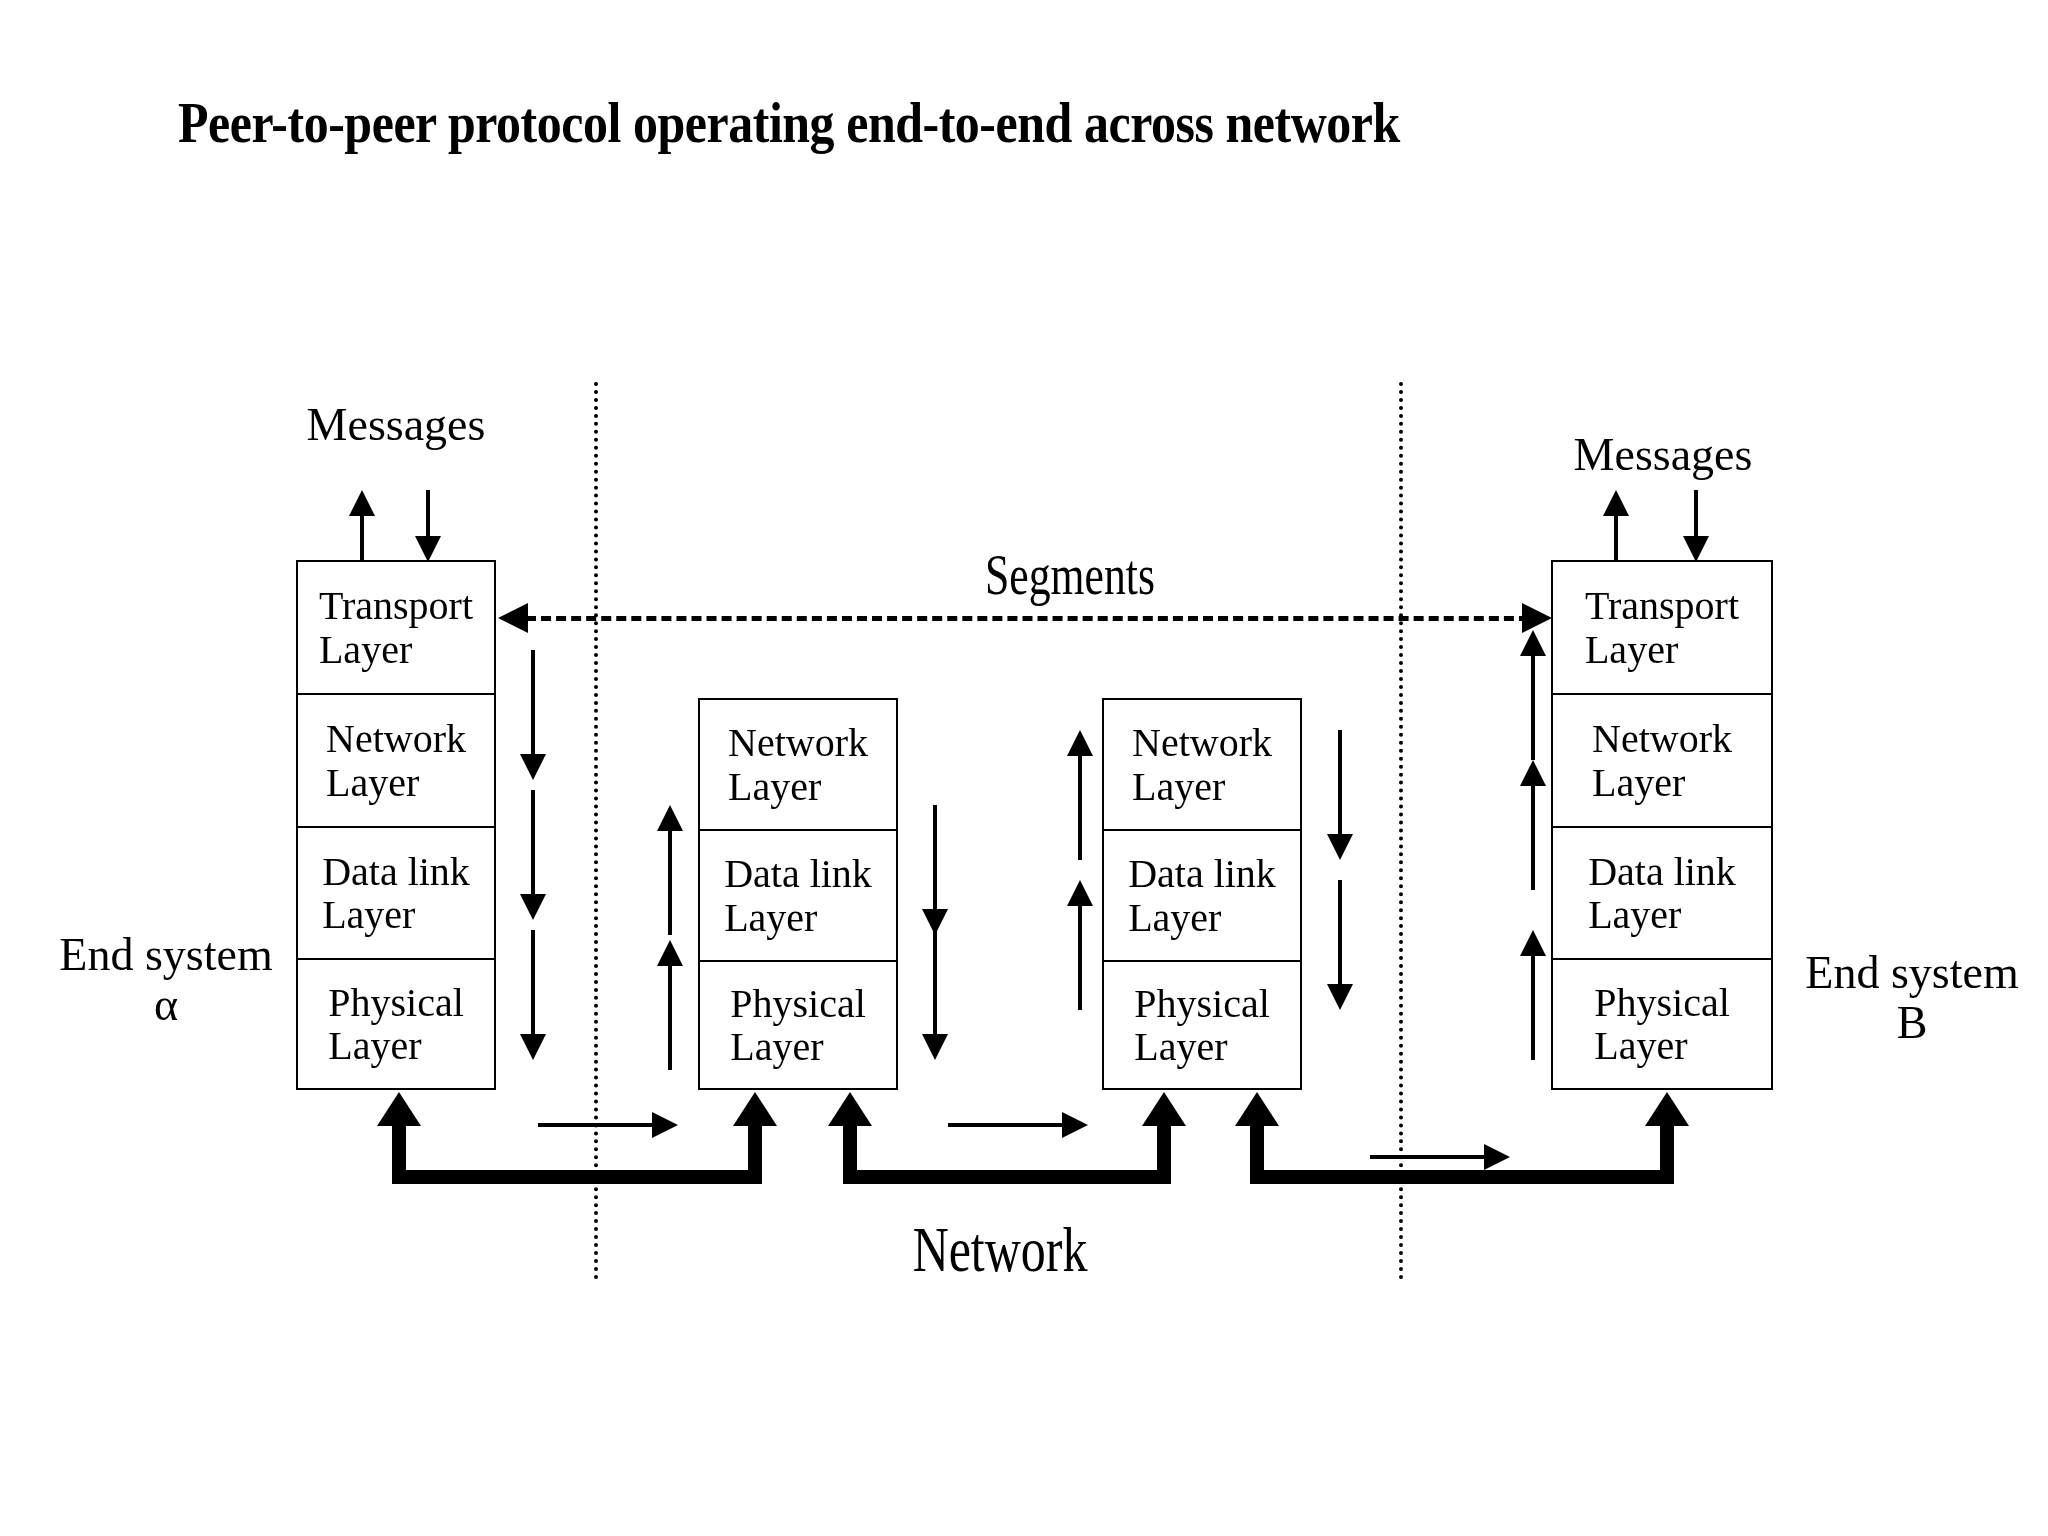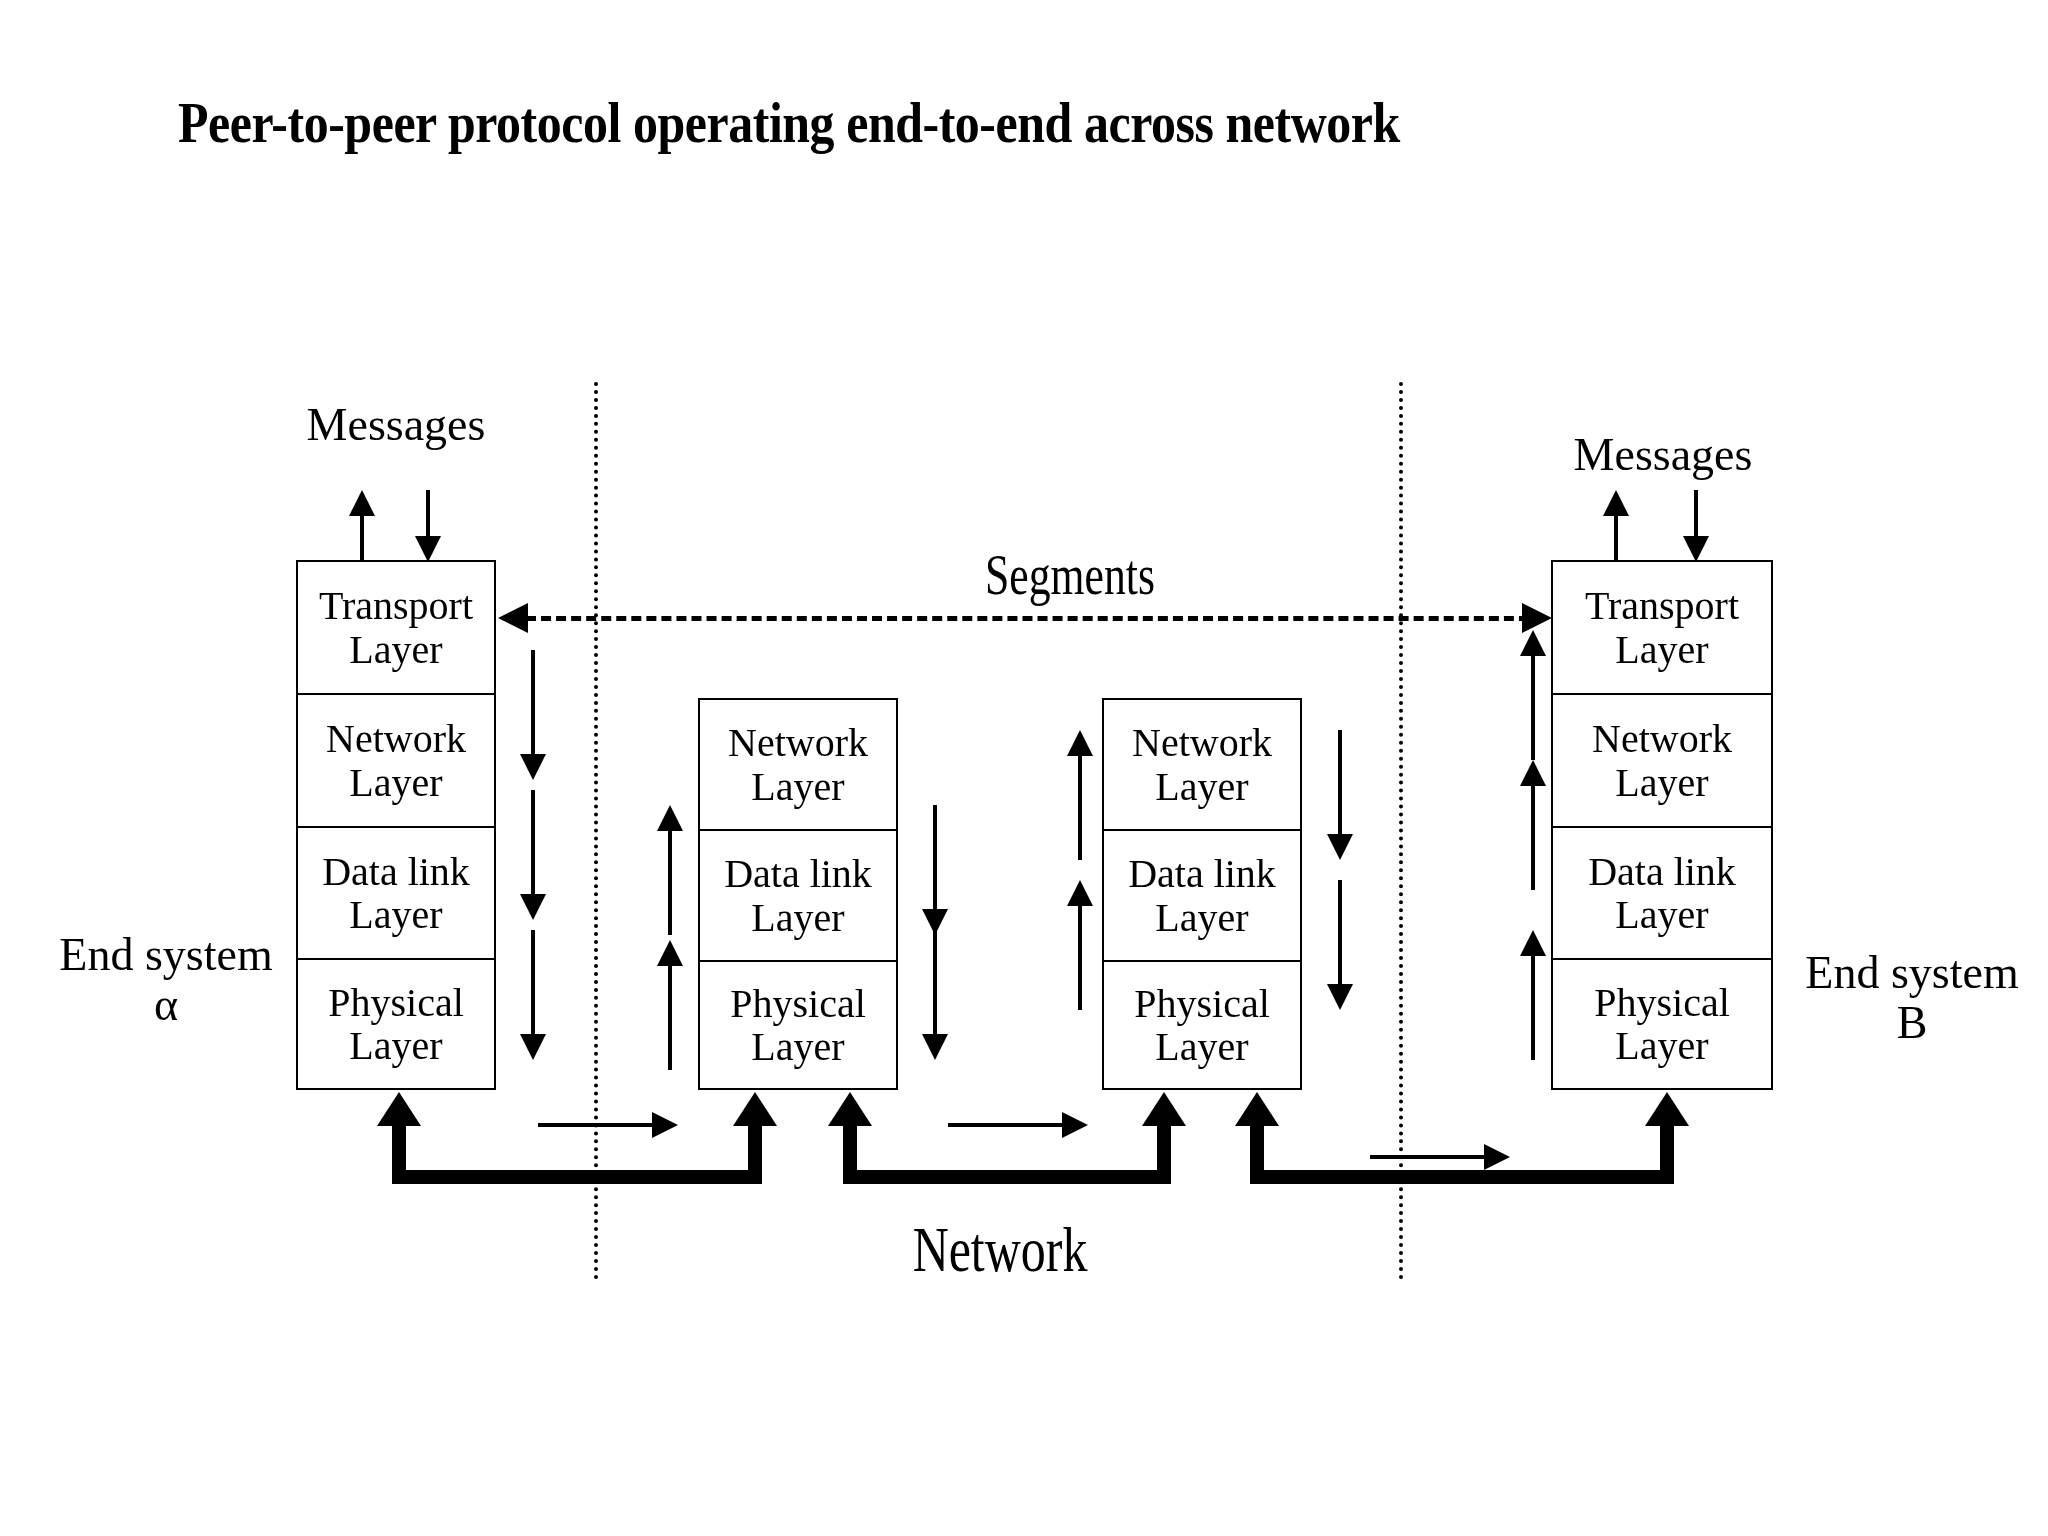--- a/index.html
+++ b/index.html
@@ -26,21 +26,21 @@
     white-space:pre-wrap;
   }
 
   
   .stack{position:absolute;box-sizing:border-box;}
   .layer{
     box-sizing:border-box;
     border:2.5px solid #000;
     border-bottom-width:0;
     display:flex;align-items:center;justify-content:center;
-    text-align:center;
+    text-align:left;
     font-size:40px;
     line-height:1.08;
     letter-spacing:0px;
   }
   .layer:last-child{border-bottom-width:2.5px;}
   .layer span{display:block;}
 
   
   .lbl{
     position:absolute;

